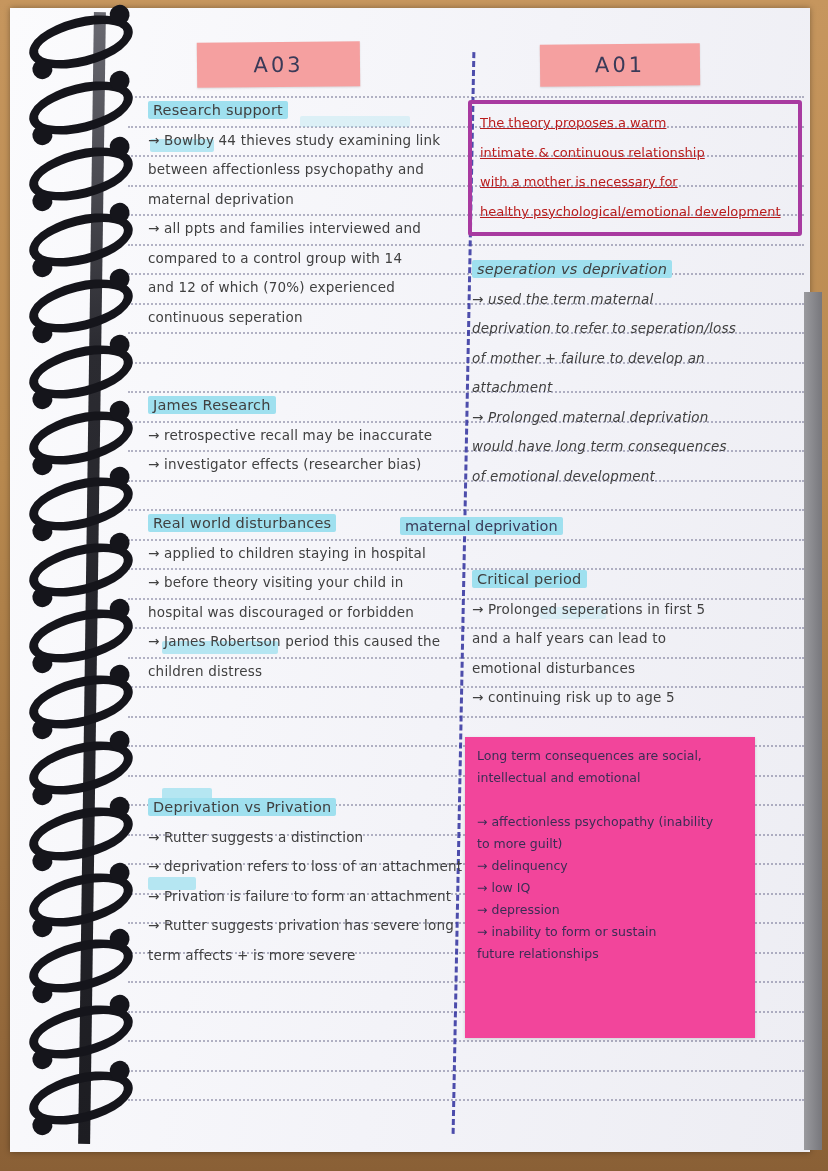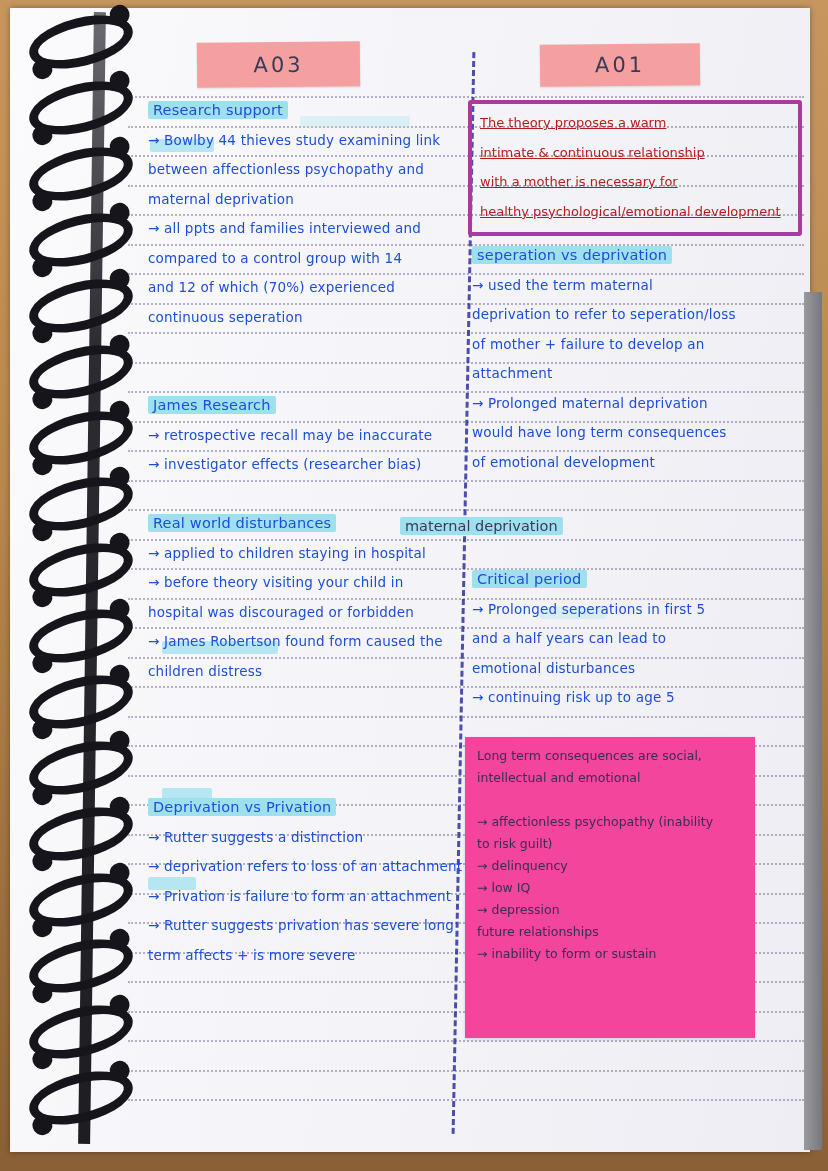--- a/index.html
+++ b/index.html
@@ -26,21 +26,21 @@
     border:9px solid #15151b;border-radius:50%;transform:rotate(-14deg);}
   .coil:before,.coil:after{content:"";position:absolute;width:20px;height:20px;
     background:#15151b;border-radius:50%;}
   .coil:before{left:-10px;bottom:-12px;}
   .coil:after{right:-10px;top:-12px;}
   .sticker{
     position:absolute;background:#f5a0a0;display:flex;align-items:center;justify-content:center;
     color:#3a3a58;font-size:21px;letter-spacing:3px;box-shadow:0 1px 2px rgba(0,0,0,.12);
     transform:rotate(-.6deg);
   }
-  .section{position:absolute;color:#1d4ed8;font-size:13.5px;letter-spacing:.2px;line-height:29.5px;white-space:nowrap;z-index:5;}
+  .section{position:absolute;color:#404040;font-size:13.5px;letter-spacing:.2px;line-height:29.5px;white-space:nowrap;z-index:5;}
   .section .heading{height:29.5px;}
   .hl{background:#9fe0ef;padding:1px 5px;border-radius:2px;font-size:14.5px;}
   .line{height:29.5px;}
   .theory-box{
     position:absolute;left:468px;top:100px;width:318px;height:124px;
     border:4px solid #a83aa0;border-radius:3px;padding:4px 0 0 8px;
     color:#b91c1c;font-size:13px;line-height:29.5px;white-space:nowrap;z-index:5;text-decoration:underline;
   }
   .theory-box .line{height:29.5px;}
   .mark{position:absolute;background:#9fe0ef;opacity:.75;border-radius:2px;z-index:3;}
@@ -144,37 +144,37 @@
         <div class="line">→ investigator effects (researcher bias)</div>
       </div>
   </div>
 
   <div class="section" style="left:148px;top:509px;width:316px;">
     <div class="heading"><span class="hl">Real world disturbances</span></div>
     <div>
         <div class="line">→ applied to children staying in hospital</div>
         <div class="line">→ before theory visiting your child in</div>
         <div class="line">hospital was discouraged or forbidden</div>
-        <div class="line">→ James Robertson found form caused the</div>
+        <div class="line">→ James Robertson period this caused the</div>
         <div class="line">children distress</div>
       </div>
   </div>
 
   <div class="section" style="left:148px;top:745px;width:316px;margin-top:48px;">
     <div class="heading"><span class="hl">Deprivation vs Privation</span></div>
     <div>
         <div class="line">→ Rutter suggests a distinction</div>
         <div class="line">→ deprivation refers to loss of an attachment</div>
         <div class="line">→ Privation is failure to form an attachment</div>
         <div class="line">→ Rutter suggests privation has severe long</div>
         <div class="line">term affects + is more severe</div>
       </div>
   </div>
 
-  <div class="section" style="left:472px;top:241px;width:310px;">
+  <div class="section" style="left:472px;top:255px;width:310px;font-style:italic;">
     <div class="heading"><span class="hl">seperation vs deprivation</span></div>
     <div>
         <div class="line">→ used the term maternal</div>
         <div class="line">deprivation to refer to seperation/loss</div>
         <div class="line">of mother + failure to develop an</div>
         <div class="line">attachment</div>
         <div class="line">→ Prolonged maternal deprivation</div>
         <div class="line">would have long term consequences</div>
         <div class="line">of emotional development</div>
       </div>
@@ -193,26 +193,26 @@
         <div class="line">→ continuing risk up to age 5</div>
       </div>
   </div>
 
   <div class="sticky-note">
     <div>
         <div class="line">Long term consequences are social,</div>
         <div class="line">intellectual and emotional</div>
         <div class="line"></div>
         <div class="line">→ affectionless psychopathy (inability</div>
-        <div class="line">to risk guilt)</div>
+        <div class="line">to more guilt)</div>
         <div class="line">→ delinquency</div>
         <div class="line">→ low IQ</div>
         <div class="line">→ depression</div>
+        <div class="line">→ inability to form or sustain</div>
         <div class="line">future relationships</div>
-        <div class="line">→ inability to form or sustain</div>
       </div>
   </div>
 
   <div class="spine"></div>
   <div id="coils">
       <div class="coil" style="top: 18px;"></div>
       <div class="coil" style="top: 84px;"></div>
       <div class="coil" style="top: 150px;"></div>
       <div class="coil" style="top: 216px;"></div>
       <div class="coil" style="top: 282px;"></div>

